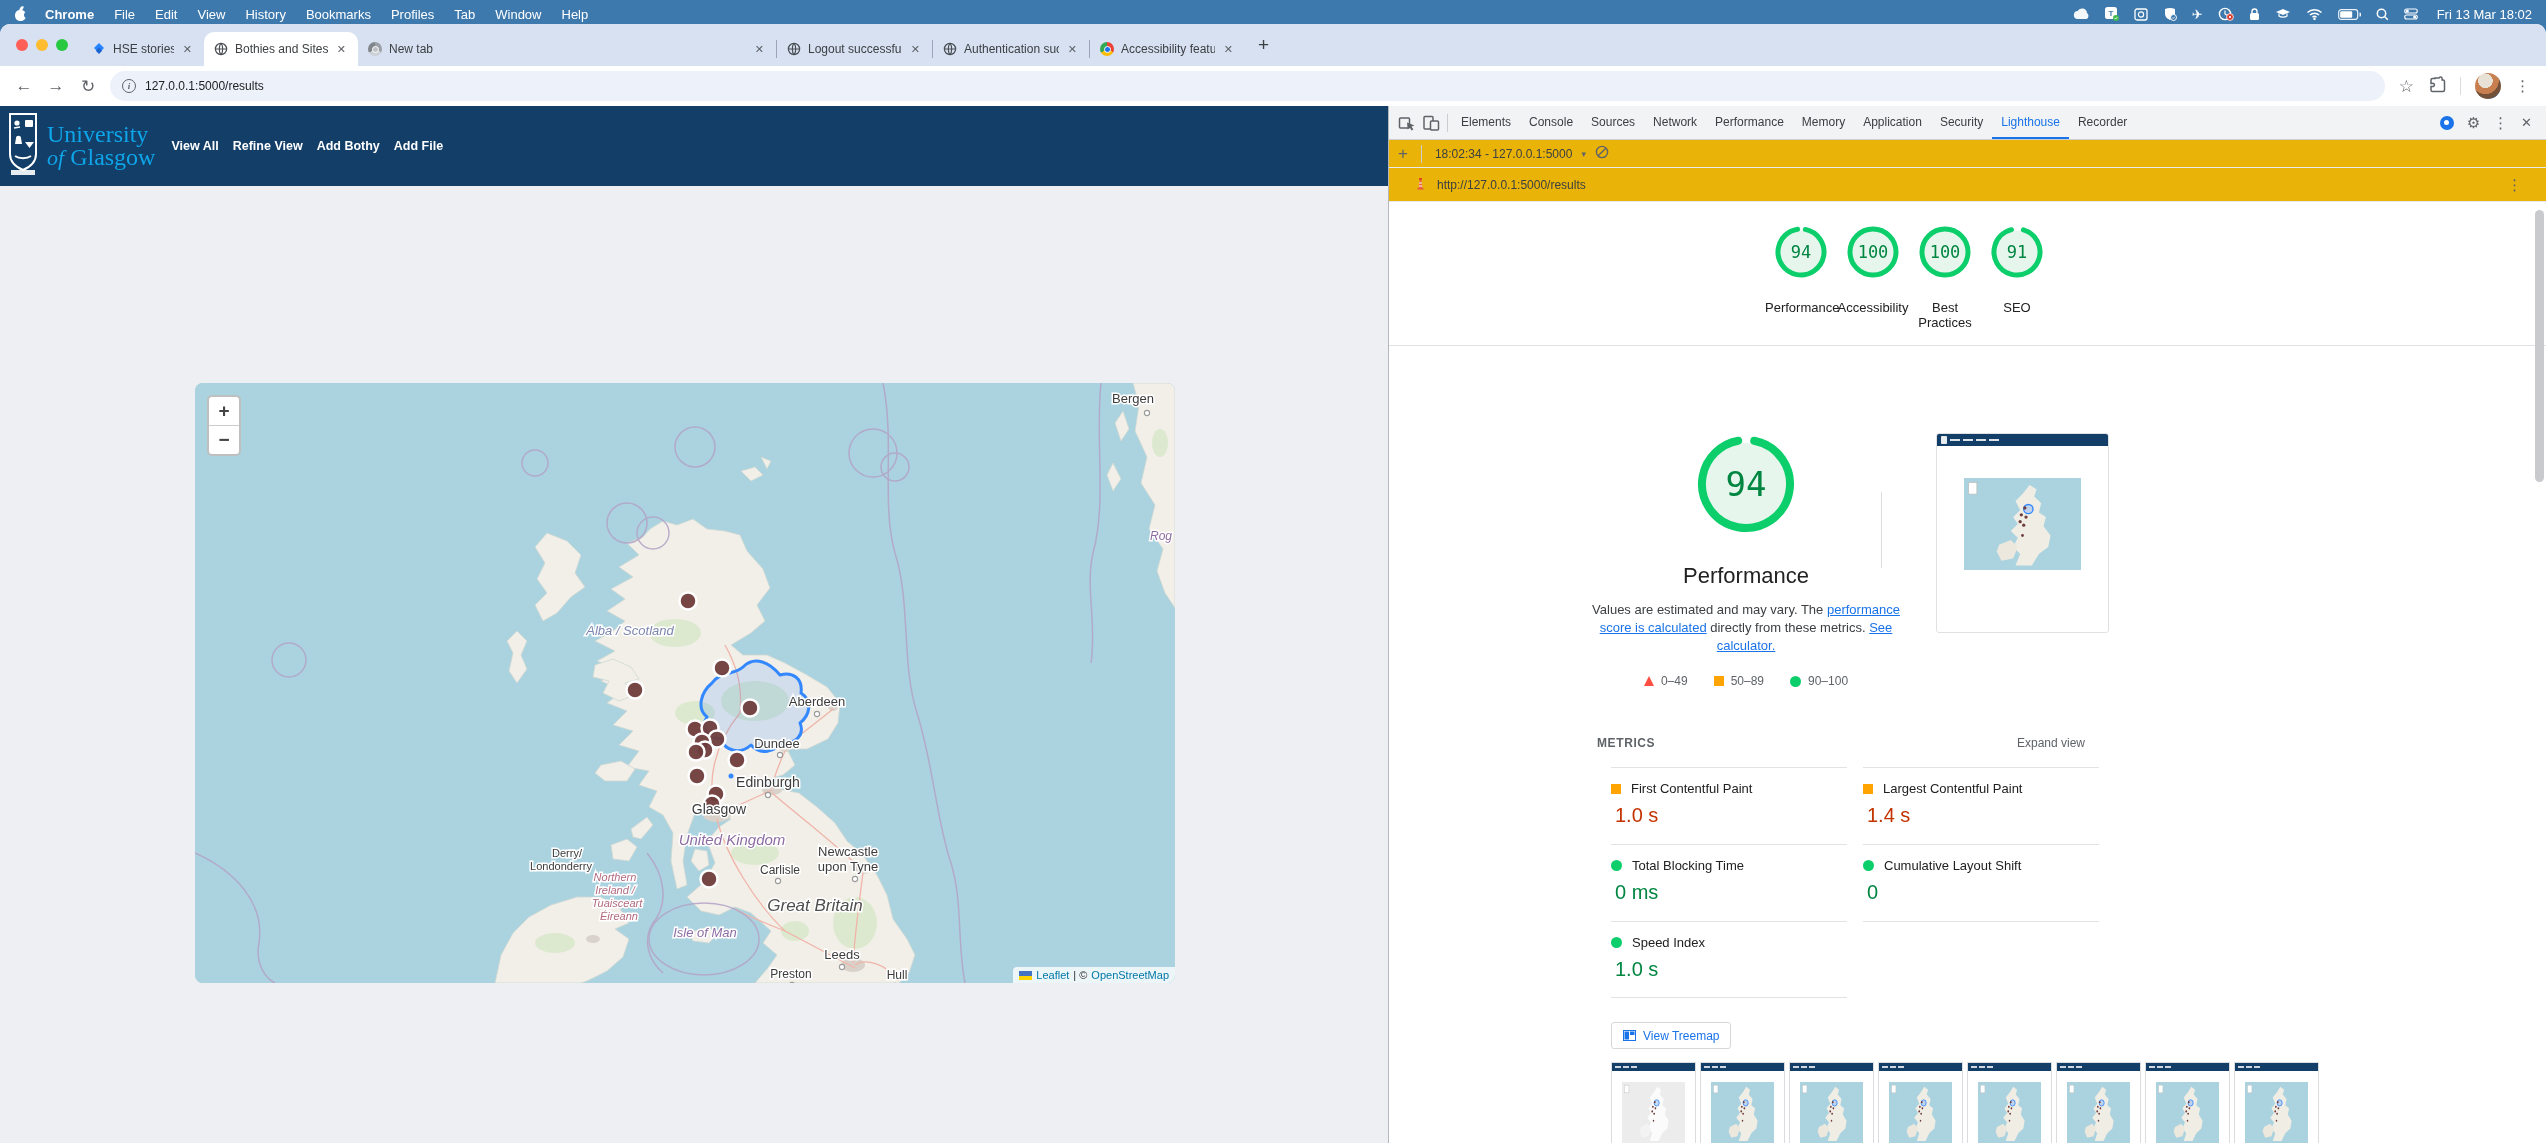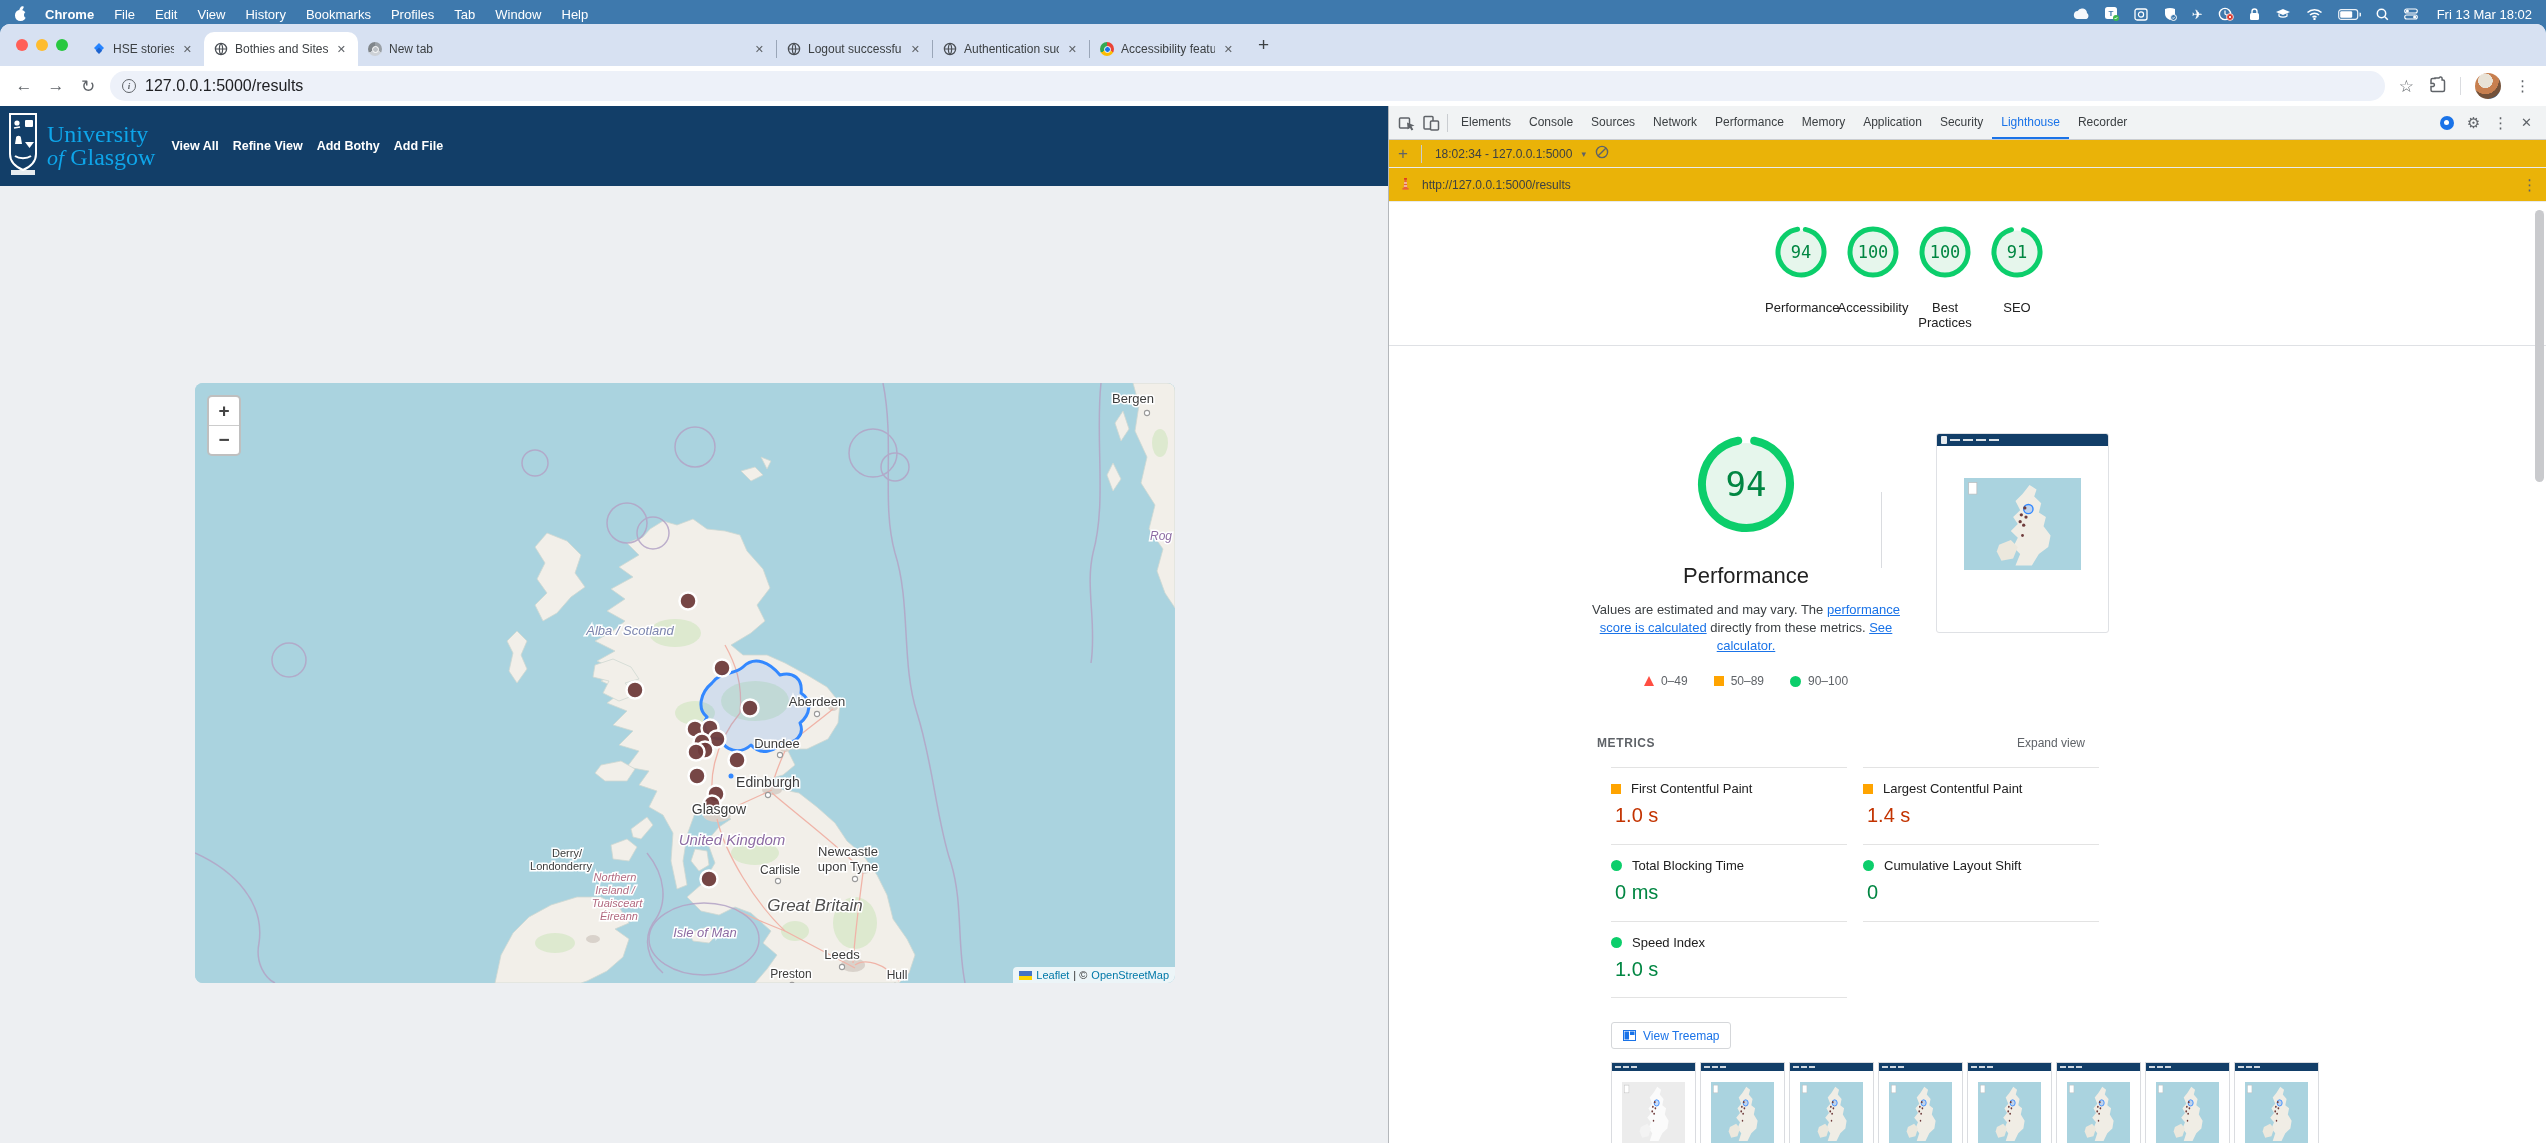--- a/index.html
+++ b/index.html
@@ -38,21 +38,21 @@
   .cfav{width:14px;height:14px;border-radius:50%;position:relative;display:inline-block;flex:none;}
   .cfav .cfav-in{position:absolute;left:3.5px;top:3.5px;width:7px;height:7px;border-radius:50%;
     border:1.5px solid #fff;box-sizing:border-box;}
   
   .toolbar{height:40px;background:#fff;display:flex;align-items:center;padding:0 8px;position:relative;}
   .nav-ic{width:32px;text-align:center;font-size:17px;color:#5f6368;flex:none;}
   .omnibox{flex:1;height:30px;background:#edf1f9;border-radius:15px;display:flex;align-items:center;
     padding:0 12px;gap:9px;margin:0 6px;}
   .info-ic{width:14px;height:14px;border:1.2px solid #5f6368;border-radius:50%;color:#5f6368;
     font:italic 700 9px "Liberation Serif",serif;text-align:center;line-height:13px;flex:none;box-sizing:border-box;}
-  .omni-url{font-size:16px;color:#202124;}
+  .omni-url{font-size:12px;color:#202124;}
   .tb-right{display:flex;align-items:center;gap:14px;padding:0 8px;}
   .star{font-size:17px;color:#5f6368;}
   .tbsep{width:1px;height:18px;background:#dadce0;}
   .avatar{width:26px;height:26px;border-radius:50%;
     background:radial-gradient(circle at 40% 30%,#e8e2d6 0 30%,#c77f4f 31% 55%,#74523a 56% 75%,#45566b 76%);}
   .dots{font-size:15px;color:#5f6368;letter-spacing:0;}
   
   .content{position:absolute;top:82px;left:0;right:0;bottom:0;display:flex;}
   .page{position:relative;width:1389px;height:100%;background:#edeff2;border-right:1px solid #b4b7bb;box-sizing:border-box;flex:none;}
   .site-header{height:80px;background:#123e68;display:flex;align-items:center;padding-left:8px;}
@@ -80,21 +80,21 @@
   .dt-tab{padding:0 9px;line-height:33px;height:33px;white-space:nowrap;}
   .dt-tab.active{color:#1a73e8;box-shadow:inset 0 -2px 0 #1a73e8;}
   .dt-right{margin-left:auto;display:flex;gap:13px;align-items:center;padding-right:8px;}
   .blue-dot{width:14px;height:14px;border-radius:50%;background:#1a73e8;position:relative;}
   .blue-dot:after{content:"";position:absolute;left:4.5px;top:4.5px;width:5px;height:5px;border-radius:50%;background:#fff;}
   .gear{font-size:15px;color:#5f6368;}
   .dt-x{font-size:13px;color:#5f6368;}
   .dt-row2{height:27px;border-bottom:1px solid #e8eaed;display:flex;align-items:center;padding:0 9px;gap:9px;}
   .dt-plus{font-size:17px;color:#5f6368;line-height:1;}
   .caret{font-size:9px;color:#5f6368;}
-  .dt-row3{height:33px;border-bottom:1px solid #e8eaed;display:flex;align-items:center;padding:0 9px;gap:9px;}
+  .dt-row3{height:33px;border-bottom:1px solid #e8eaed;display:flex;align-items:center;padding:0 24px;gap:9px;}
   .report{position:absolute;top:96px;left:0;right:0;bottom:0;background:#fff;}
   .report *{box-sizing:border-box;}
   .scores{position:absolute;left:376px;top:22px;display:flex;}
   .score-col{width:72px;text-align:center;}
   .score-col .slabel{margin-top:17px;font-size:13px;color:#212121;line-height:15px;}
   .scores-divider{position:absolute;top:143px;left:0;right:0;height:1px;background:#dfe1e5;}
   .perf-col{position:absolute;left:222px;top:230px;width:270px;text-align:center;}
   .perf-title{margin-top:24px;font-size:22px;color:#212121;}
   .disc{width:310px;margin:12px 0 0 -20px;font-size:13px;line-height:18px;color:#3c4043;text-align:center;}
   .disc a{color:#1a73e8;}

